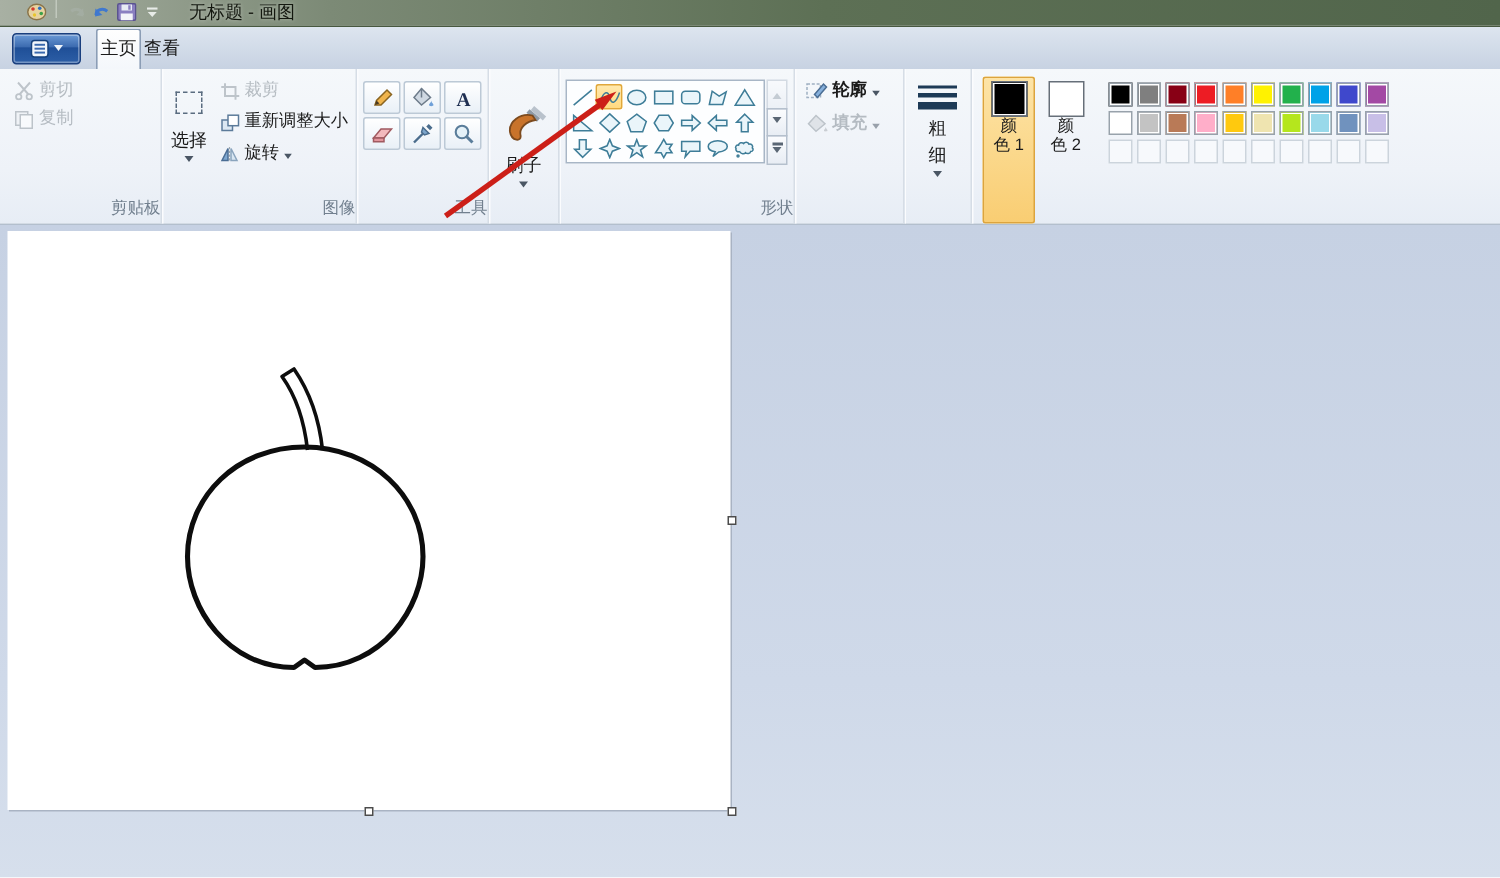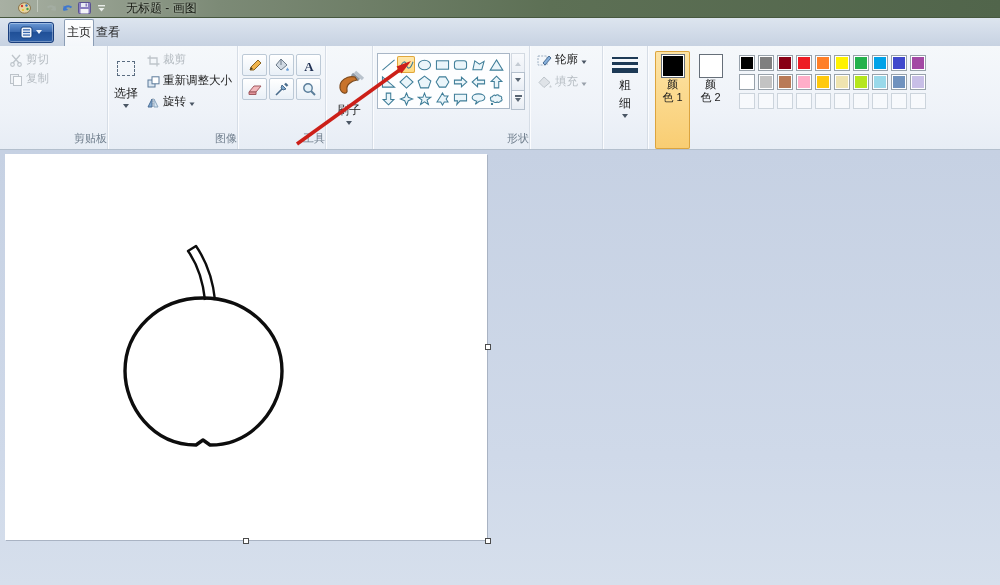--- a/index.html
+++ b/index.html
@@ -396,21 +396,21 @@
                 <span class="tri-dn"></span>
               </div>
           </div>
         </div>
       </div>
       <div class="rgroup-label">形状</div>
     </div>
 
     <div class="rgroup" style="width:73px;">
       <div class="rgroup-content">
-        <div class="smallcol" style="gap:5px; margin-left:2px;">
+        <div class="smallcol" style="gap:5px; margin-left:2px;font-weight:bold;">
           <div class="smallbtn">
             <svg width="15" height="13" viewBox="0 0 15 13">
                 <rect x="1" y="2" width="9" height="9" fill="none" stroke="#9fb0c2" stroke-dasharray="2 1.2"></rect>
                 <path d="M6,9 L12,2 L14,4 L8,11 Z" fill="#86b0dc" stroke="#4a6d94"></path>
               </svg>
             <span class="slabel">轮廓</span>
             <span class="caret sm"></span>
           </div>
           <div class="smallbtn disabled">
             <svg width="15" height="13" viewBox="0 0 15 13">

